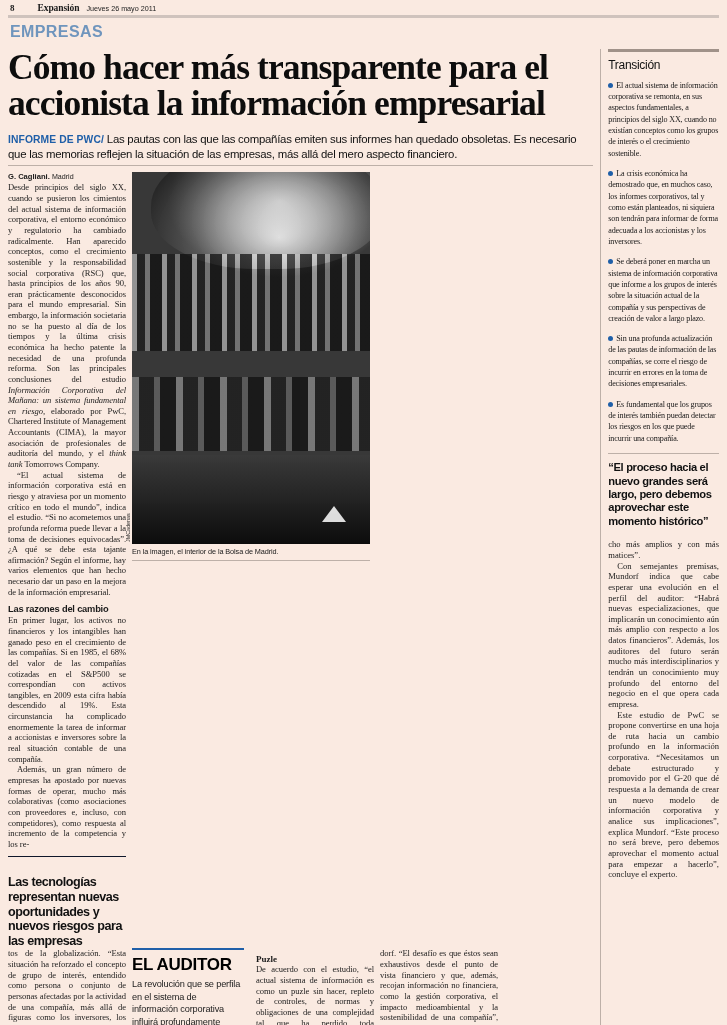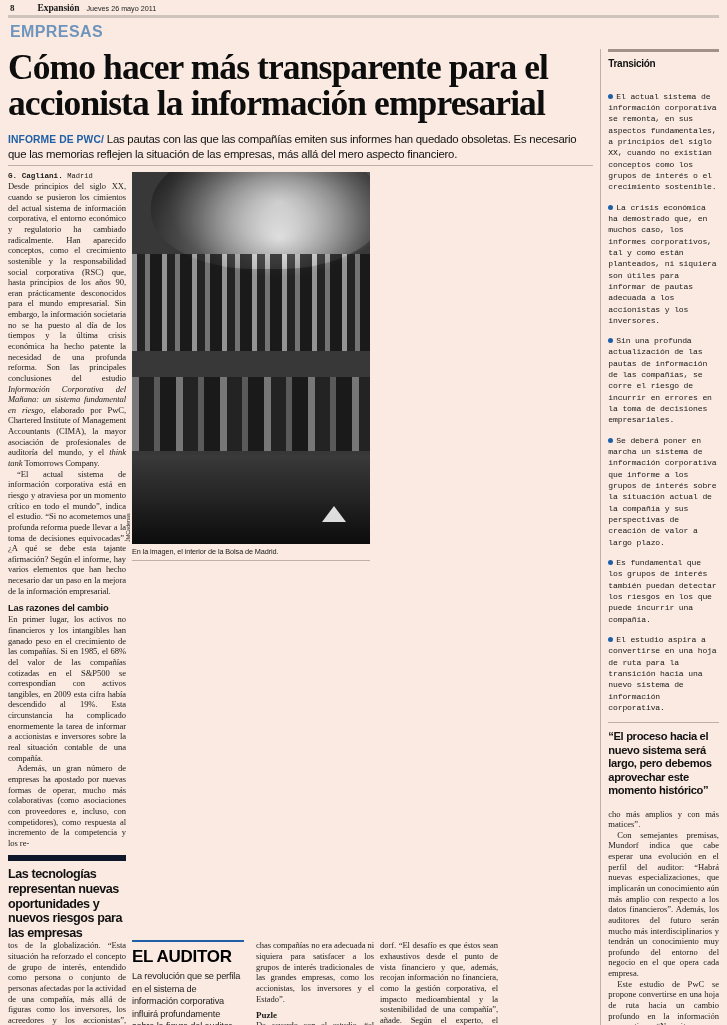--- a/index.html
+++ b/index.html
@@ -127,21 +127,21 @@
     font-size: 8.55px;
     line-height: 1.245;
     text-align: justify;
     margin: 0;
     hyphens: auto;
     -webkit-hyphens: auto;
     letter-spacing: -0.06px;
   }
   p.body + p.body { text-indent: 9px; }
   .byline {
-    font-family: Liberation Mono, monospace;
+    font-family: Liberation Sans, sans-serif;
     font-size: 7.6px;
     margin: 0 0 1px 0;
   }
   .byline b { font-weight: bold; }
   .byline span.city { font-weight: normal; font-size: 7.1px; }
   .subhead {
     font-family: "Liberation Sans", sans-serif;
     font-weight: bold;
     font-size: 9.3px;
     margin: 7px 0 1px 0;
@@ -150,23 +150,23 @@
   .subhead-serif {
     font-family: "Liberation Serif", serif;
     font-weight: bold;
     font-size: 9px;
     margin: 6px 0 0 0;
   }
   em.it { font-style: italic; }
 
   
   .pullquote {
-    border-top: 6px solid #0f172a;
+    border-top: 1px solid #0f172a;
     margin-top: 7px;
-    padding-top: 6px;
+    padding-top: 18px;
     font-family: "Liberation Sans", sans-serif;
     font-weight: bold;
     font-size: 12.6px;
     line-height: 1.16;
     letter-spacing: -0.45px;
     color: #111;
   }
 
   
   .photo-main {
@@ -217,28 +217,27 @@
   }
 
   
   .rail-rule {
     height: 2.6px;
     background: #a09289;
     margin-bottom: 6px;
   }
   .rail-title {
     font-family: "Liberation Sans", sans-serif;
-    font-size: 10px;
+    font-size: 12px;
     color: #111;
-    margin: 0 0 22px 0;
+    margin: 0 0 8px 0;
     letter-spacing: -0.3px;
-    font-weight: bold;
   }
   .bullet-item {
-    font-family: Liberation Mono, monospace;
+    font-family: Liberation Serif, serif;
     font-size: 8.1px;
     line-height: 1.4;
     margin-bottom: 9px;
     letter-spacing: -0.15px;
     color: #181818;
   }
   .dot {
     display: inline-block;
     width: 5px;
     height: 5px;
@@ -391,21 +390,20 @@
             <div class="auditor-text">
               <span>La revolución que se perfila en el sistema de información corporativa influirá profundamente sobre la figura del auditor. </span>
             </div>
           </div>
 
         </div>
 
         <div class="colgap"></div>
 
         <div class="col">
-          <p class="body">chas compañías no era adecuada ni siquiera para satisfacer a los grupos de interés tradicionales de las grandes empresas, como los accionistas, los inversores y el Estado”.</p>
           <div class="subhead-serif">Puzle</div>
           <p class="body">De acuerdo con el estudio, “el actual sistema de información es como un puzle sin hacer, repleto de controles, de normas y obligaciones de una complejidad tal que ha perdido toda coherencia”.</p>
 
         </div>
 
         <div class="colgap"></div>
 
         <div class="col">
           <p class="body">dorf. “El desafío es que éstos sean exhaustivos desde el punto de vista financiero y que, además, recojan información no financiera, como la gestión corporativa, el impacto medioambiental y la sostenibilidad de una compañía”, añade. Según el experto, el objetivo es claro: “Se trata de crear un sistema de información que facilite la toma de decisiones de los inversores y accionistas, mostrando la capacidad de las empresas de crear valor de forma sostenible y permitiendo la comparación con otras compañías”. Esto implica que los informes no deberán limitarse a recoger datos históricos, sino que también deberán abarcar información que muestre la creación de valor a largo plazo, así como los riesgos asociados.</p>
 
@@ -417,36 +415,33 @@
     <div class="divider-v"></div>
 
     <div class="right-zone">
       <div class="rail-rule"></div>
       <div class="rail-title">Transición</div>
 
       <div class="bullet-item">
         <span class="dot"></span><span>El actual sistema de información corporativa se remonta, en sus aspectos fundamentales, a principios del siglo XX, cuando no existían conceptos como los grupos de interés o el crecimiento sostenible.</span>
       </div>
       <div class="bullet-item">
-        <span class="dot"></span><span>La crisis económica ha demostrado que, en muchos caso, los informes corporativos, tal y como están planteados, ni siquiera son útiles para informar de pautas adecuada a los accionistas y los inversores.</span>
+        <span class="dot"></span><span>La crisis económica ha demostrado que, en muchos caso, los informes corporativos, tal y como están planteados, ni siquiera son tendrán para informar de forma adecuada a los accionistas y los inversores.</span>
+      </div>
+      <div class="bullet-item">
+        <span class="dot"></span><span>Se deberá poner en marcha un sistema de información corporativa que informe a los grupos de interés sobre la situación actual de la compañía y sus perspectivas de creación de valor a largo plazo.</span>
       </div>
       <div class="bullet-item">
         <span class="dot"></span><span>Sin una profunda actualización de las pautas de información de las compañías, se corre el riesgo de incurrir en errores en la toma de decisiones empresariales.</span>
       </div>
       <div class="bullet-item">
-        <span class="dot"></span><span>Se deberá poner en marcha un sistema de información corporativa que informe a los grupos de interés sobre la situación actual de la compañía y sus perspectivas de creación de valor a largo plazo.</span>
-      </div>
-      <div class="bullet-item">
         <span class="dot"></span><span>Es fundamental que los grupos de interés también puedan detectar los riesgos en los que puede incurrir una compañía.</span>
       </div>
-      <div class="bullet-item">
-        <span class="dot"></span><span>El estudio aspira a convertirse en una hoja de ruta para la transición hacia una nuevo sistema de información corporativa.</span>
-      </div>
-
-      <div class="rail-quote">“El proceso hacia el nuevo sistema será largo, pero debemos aprovechar este momento histórico”</div>
+
+      <div class="rail-quote">“El proceso hacia el nuevo grandes será largo, pero debemos aprovechar este momento histórico”</div>
 
       <p class="rail-body">cho más amplios y con más matices”.</p>
       <p class="rail-body">Con semejantes premisas, Mundorf indica que cabe esperar una evolución en el perfil del auditor: “Habrá nuevas especializaciones, que implicarán un conocimiento aún más amplio con respecto a los datos financieros”. Además, los auditores del futuro serán mucho más interdisciplinarios y tendrán un conocimiento muy profundo del entorno del negocio en el que opera cada empresa.</p>
       <p class="rail-body">Este estudio de PwC se propone convertirse en una hoja de ruta hacia un cambio profundo en la información corporativa. “Necesitamos un debate estructurado y promovido por el G-20 que dé respuesta a la demanda de crear un nuevo modelo de información corporativa y analice sus implicaciones”, explica Mundorf. “Este proceso no será breve, pero debemos aprovechar el momento actual para empezar a hacerlo”, concluye el experto.</p>
     </div>
 
   </div>
 </div>
 
 </body></html>

